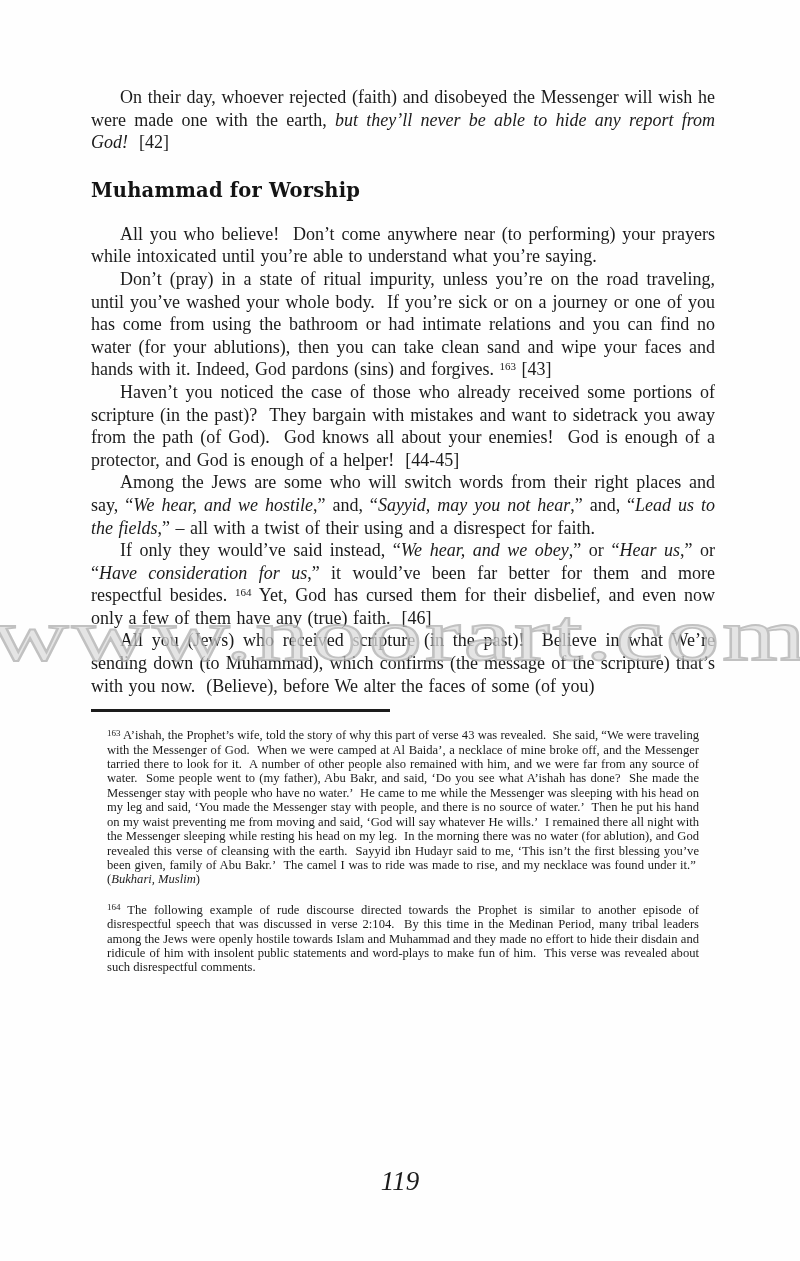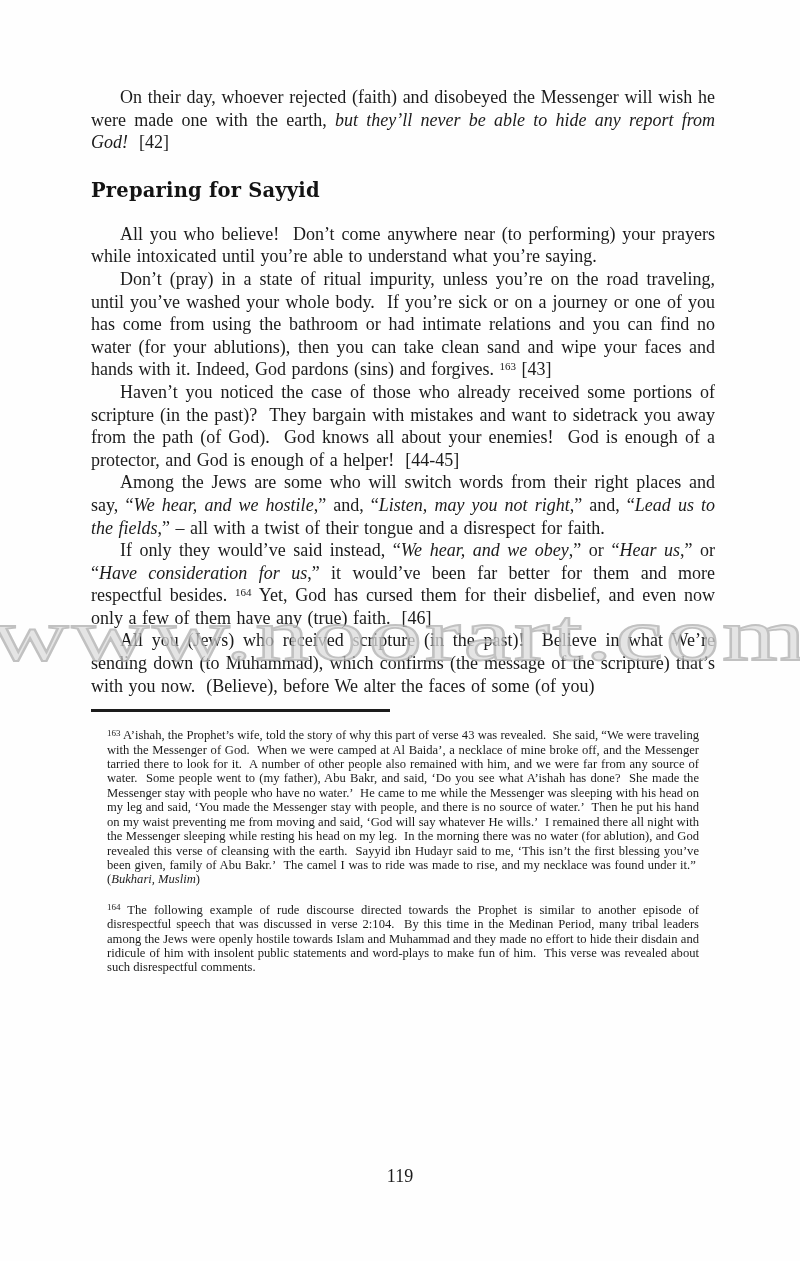--- a/index.html
+++ b/index.html
@@ -60,22 +60,23 @@
     text-align: justify;
     text-indent: 0;
   }
   .footnotes sup { font-size: 9px; top: -0.4em; }
   .pagenum {
     position: absolute;
     top: 1166px;
     left: 0;
     width: 800px;
     text-align: center;
-    font-size: 18px;
+    font-size: 27px;
     color: #1b1b1b;
+    font-style: italic;
   }
   .watermark {
     position: absolute;
     top: 590px;
     left: 0;
     width: 800px;
     text-align: center;
     font-family: "Liberation Serif", serif;
     font-size: 74px;
     line-height: 90px;
@@ -94,28 +95,28 @@
 <body>
 
 <div class="page">
 
   <div class="watermark">www.noorart.com</div>
 
   <main class="content">
 
     <p class="body"><span>On their day, whoever rejected (faith) and disobeyed the Messenger will wish he were made one with the earth, </span><span class="it">but they’ll never be able to hide any report from God!</span><span>&nbsp; [42]</span></p>
 
-    <h2 class="section">Preparing for Sayyid</h2>
+    <h2 class="section">Muhammad for Worship</h2>
 
     <p class="body"><span>All you who believe!&nbsp; Don’t come anywhere near (to performing) your prayers while intoxicated until you’re able to understand what you’re saying.</span></p>
     <p class="body"><span>Don’t (pray) in a state of ritual impurity, unless you’re on the road traveling, until you’ve washed your whole body.&nbsp; If you’re sick or on a journey or one of you has come from using the bathroom or had intimate relations and you can find no water (for your ablutions), then you can take clean sand and wipe your faces and hands with it. Indeed, God pardons (sins) and forgives. </span><sup>163</sup><span> [43]</span></p>
 
 
     <p class="body"><span>Haven’t you noticed the case of those who already received some portions of scripture (in the past)?&nbsp; They bargain with mistakes and want to sidetrack you away from the path (of God).&nbsp; God knows all about your enemies!&nbsp; God is enough of a protector, and God is enough of a helper!&nbsp; [44-45]</span></p>
-    <p class="body"><span>Among the Jews are some who will switch words from their right places and say, “</span><span class="it">We hear, and we hostile</span><span>,” and, “</span><span class="it">Listen, may you not right</span><span>,” and, “</span><span class="it">Lead us to the fields</span><span>,” – all with a twist of their tongue and a disrespect for faith.</span></p>
+    <p class="body"><span>Among the Jews are some who will switch words from their right places and say, “</span><span class="it">We hear, and we hostile</span><span>,” and, “</span><span class="it">Sayyid, may you not hear</span><span>,” and, “</span><span class="it">Lead us to the fields</span><span>,” – all with a twist of their using and a disrespect for faith.</span></p>
     <p class="body"><span>If only they would’ve said instead, “</span><span class="it">We hear, and we obey</span><span>,” or “</span><span class="it">Hear us</span><span>,” or “</span><span class="it">Have consideration for us</span><span>,” it would’ve been far better for them and more respectful besides. </span><sup>164</sup><span> Yet, God has cursed them for their disbelief, and even now only a few of them have any (true) faith.&nbsp; [46]</span></p>
     <p class="body"><span>All you (Jews) who received scripture (in the past)!&nbsp; Believe in what We’re sending down (to Muhammad), which confirms (the message of the scripture) that’s with you now.&nbsp; (Believe), before We alter the faces of some (of you)</span></p>
 
     <hr class="rule">
 
     <div class="footnotes">
       <p><sup>163</sup><span> A’ishah, the Prophet’s wife, told the story of why this part of verse 43 was revealed.&nbsp; She said, “We were traveling with the Messenger of God.&nbsp; When we were camped at Al Baida’, a necklace of mine broke off, and the Messenger tarried there to look for it.&nbsp; A number of other people also remained with him, and we were far from any source of water.&nbsp; Some people went to (my father), Abu Bakr, and said, ‘Do you see what A’ishah has done?&nbsp; She made the Messenger stay with people who have no water.’&nbsp; He came to me while the Messenger was sleeping with his head on my leg and said, ‘You made the Messenger stay with people, and there is no source of water.’&nbsp; Then he put his hand on my waist preventing me from moving and said, ‘God will say whatever He wills.’&nbsp; I remained there all night with the Messenger sleeping while resting his head on my leg.&nbsp; In the morning there was no water (for ablution), and God revealed this verse of cleansing with the earth.&nbsp; Sayyid ibn Hudayr said to me, ‘This isn’t the first blessing you’ve been given, family of Abu Bakr.’&nbsp; The camel I was to ride was made to rise, and my necklace was found under it.”&nbsp; (</span><span class="it">Bukhari, Muslim</span><span>)</span></p>
       <p><sup>164</sup><span> The following example of rude discourse directed towards the Prophet is similar to another episode of disrespectful speech that was discussed in verse 2:104.&nbsp; By this time in the Medinan Period, many tribal leaders among the Jews were openly hostile towards Islam and Muhammad and they made no effort to hide their disdain and ridicule of him with insolent public statements and word-plays to make fun of him.&nbsp; This verse was revealed about such disrespectful comments.</span></p>
     </div>
 

